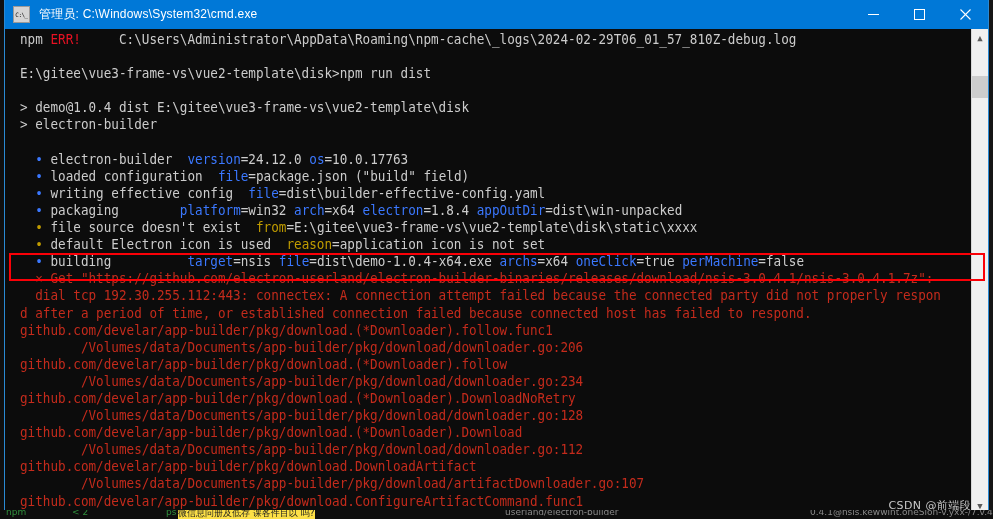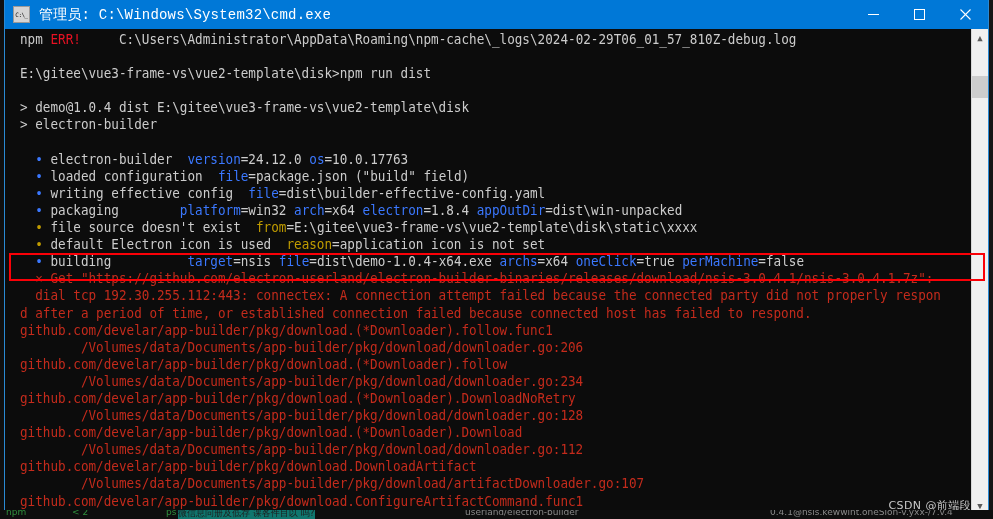--- a/index.html
+++ b/index.html
@@ -29,22 +29,22 @@
     width:17px;height:17px;margin-left:8px;margin-right:9px;
     background:#d4d4d4; border:1px solid #9a9a9a;
     position:relative; flex:0 0 17px;
     display:flex;align-items:center;justify-content:center;
   }
   #titlebar .tb-icon:before{
     content:"C:\\_"; font-size:6px; color:#111;
     font-family:"DejaVu Sans Mono",monospace; letter-spacing:-0.5px;
   }
   #titlebar .tb-title{
-    font-family:Liberation Mono, monospace;
-    font-size:14px; letter-spacing:.2px; white-space:nowrap;
+    font-family:Liberation Sans, sans-serif;
+    font-size:12px; letter-spacing:.2px; white-space:nowrap;
   }
   #titlebar .tb-spacer{flex:1 1 auto;}
   .tb-btn{
     width:46px;height:29px;display:flex;align-items:center;justify-content:center;
     color:#fff;font-size:13px;
     font-family:"DejaVu Sans",sans-serif;
   }
   .tb-btn svg{display:block;}
   
   #console-area{
@@ -100,22 +100,22 @@
     white-space:nowrap; letter-spacing:.4px;
   }
   
   #taskbar{
     position:absolute; left:0; bottom:0; width:993px; height:9px;
     background:#0e0e0e; overflow:hidden; z-index:20;
   }
   .tb-seg{position:absolute; top:-3px; font-size:9px; white-space:nowrap;
     font-family:"DejaVu Sans","Liberation Sans",sans-serif;}
   .tb-green{color:#2f8f3c;}
-  .tb-whitebox{background:#0f766e;color:#1d1d1d;}
-  .tb-gray{color:#8a8a8a;}
+  .tb-whitebox{background:#fde047;color:#1d1d1d;}
+  .tb-gray{color:#8a8a8a;margin-left:40px;}
   
   #right-sliver{
     position:absolute; right:0; top:0; width:4px; height:519px;
     background:#161616; z-index:2;
   }
   #left-sliver{
     position:absolute; left:0; top:0; width:4px; height:519px;
     background:#101010; z-index:2;
   }
 </style>

